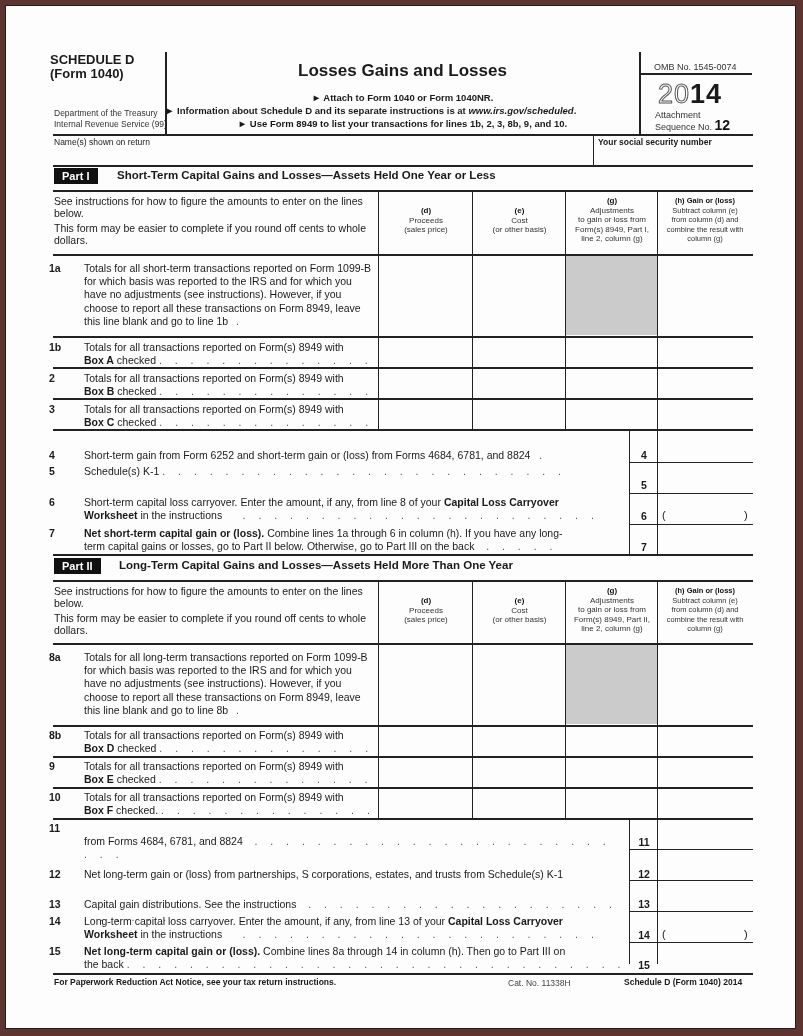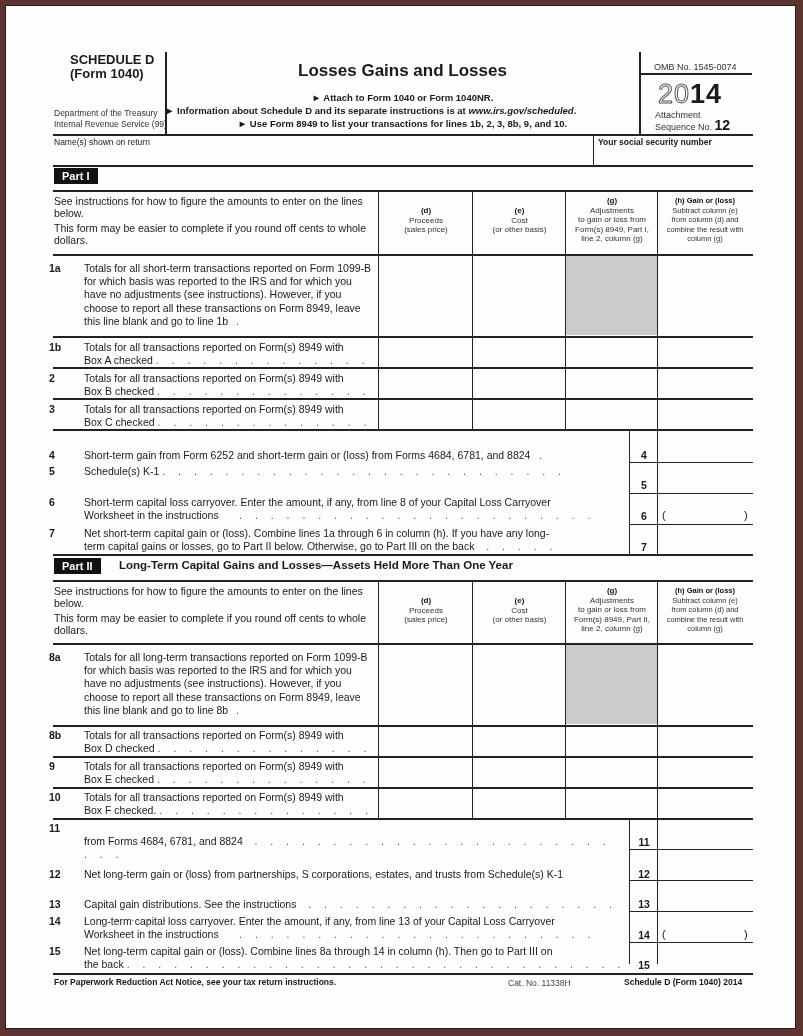--- a/index.html
+++ b/index.html
@@ -37,36 +37,36 @@
   }
   .part-title { position: absolute; font-weight: bold; font-size: 11.5px; white-space: nowrap; }
 
   .intro { font-size: 10.5px; line-height: 12px; }
   .colhdr { position: absolute; text-align: center; font-size: 8px; line-height: 9.5px; color: #333; }
   .colhdr b { color: #111; }
   .colhdr.h { font-size: 7.5px; }
 
   .row-num { position: absolute; font-size: 10.5px; font-weight: bold; text-align: left; width: 20px; }
   .row-text { position: absolute; font-size: 10.5px; line-height: 13.2px; }
-  .row-text b { font-weight: normal; }
+  .row-text b { font-weight: bold; }
   .lead { letter-spacing: 5px; color: #555; }
   .justify { text-align: justify; text-align-last: justify; }
   .gray { position: absolute; background: #cbcbcb; }
   .linebox-num { position: absolute; font-size: 10.5px; font-weight: bold; text-align: center; width: 28px; }
   .paren { position: absolute; font-size: 11px; }
   .cell { position: absolute; }
 
   .footer { position: absolute; font-size: 8.5px; white-space: nowrap; }
 </style>
 </head>
 <body>
 
 <div class="frame">
 
-  <div class="abs sched" style="left:64px;top:47px;">
+  <div class="abs sched" style="left:44px;top:47px;">
     <div>SCHEDULE D</div>
     <div>(Form 1040)</div>
   </div>
   <div class="abs dept" style="left:48px;top:102px;">
     <div>Department of the Treasury</div>
     <div>Internal Revenue Service (99)</div>
   </div>
   <div class="vl" style="left:159px;top:46px;height:82px;border-left-width:2px;"></div>
 
   <div class="abs title" style="left:159px;width:475px;top:55px;text-align:center;">Losses Gains and Losses</div>
@@ -85,20 +85,21 @@
 
   <div class="hl" style="left:47px;width:700px;top:128px;"></div>
   <div class="abs small-lbl" style="left:48px;top:131px;">Name(s) shown on return</div>
   <div class="cell" style="left:47px;top:130px;width:540px;height:28px;"></div>
   <div class="vl thin" style="left:587px;top:129px;height:30px;"></div>
   <div class="abs ssn-lbl" style="left:592px;top:131px;">Your social security number</div>
   <div class="cell" style="left:588px;top:130px;width:158px;height:28px;"></div>
   <div class="hl" style="left:47px;width:700px;top:159px;"></div>
 
   <div class="part-tag" style="left:48px;top:162px;">Part I</div>
+  <div class="part-title" style="left:111px;top:163px;">Short-Term Capital Gains and Losses—Assets Held One Year or Less</div>
   <div class="hl" style="left:47px;width:700px;top:184px;"></div>
 
   <div class="abs intro" style="left:48px;top:189px;width:324px;">
     <div>See instructions for how to figure the amounts to enter on the lines below.</div>
     <div style="margin-top:3px;">This form may be easier to complete if you round off cents to whole dollars.</div>
   </div>
 
   <div class="colhdr" style="left:373px;width:94px;top:200px;"><b>(d)</b><br><span>Proceeds</span><br><span>(sales price)</span></div>
   <div class="colhdr" style="left:467px;width:93px;top:200px;"><b>(e)</b><br><span>Cost</span><br><span>(or other basis)</span></div>
   <div class="colhdr" style="left:560px;width:92px;top:190px;"><b>(g)</b><br><span>Adjustments</span><br><span>to gain or loss from</span><br><span>Form(s) 8949, Part I,</span><br><span>line 2, column (g)</span></div>

